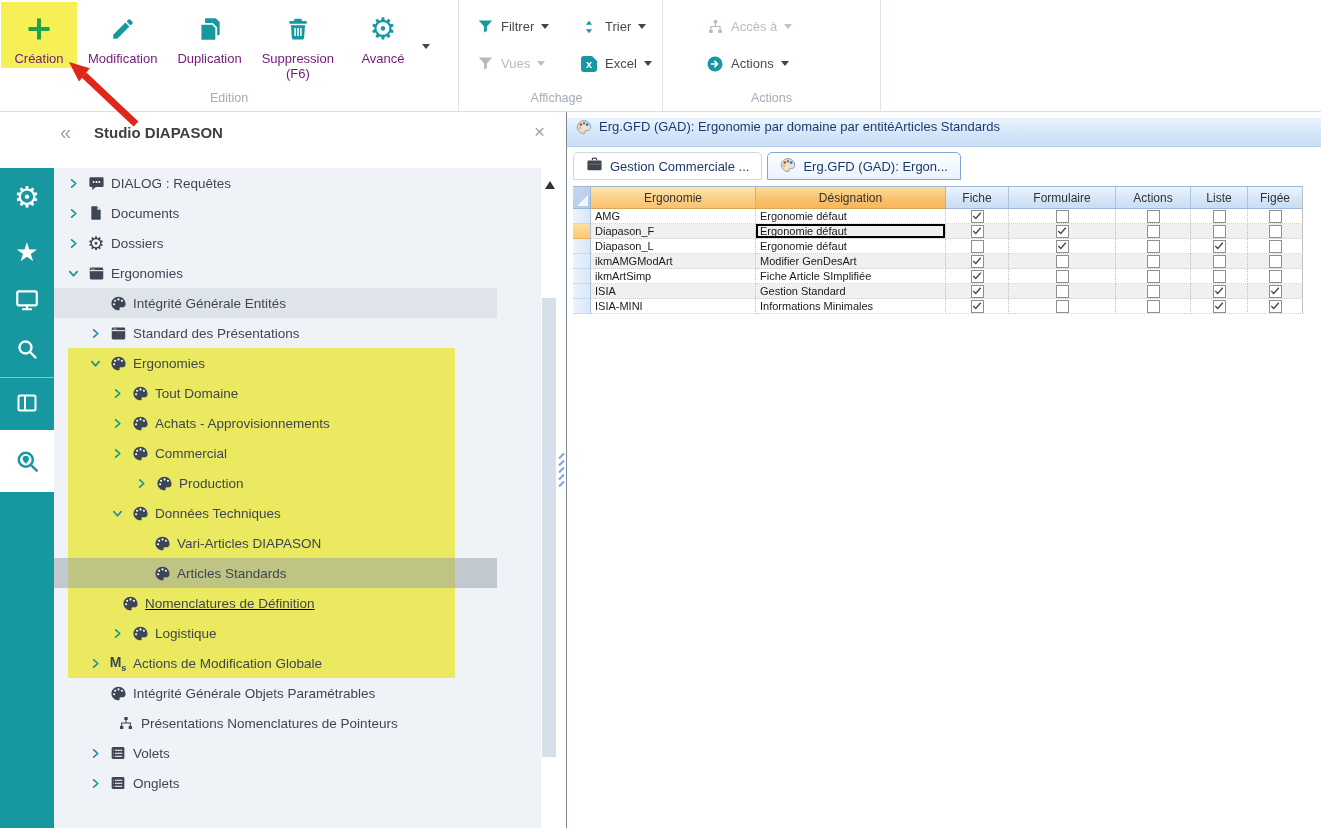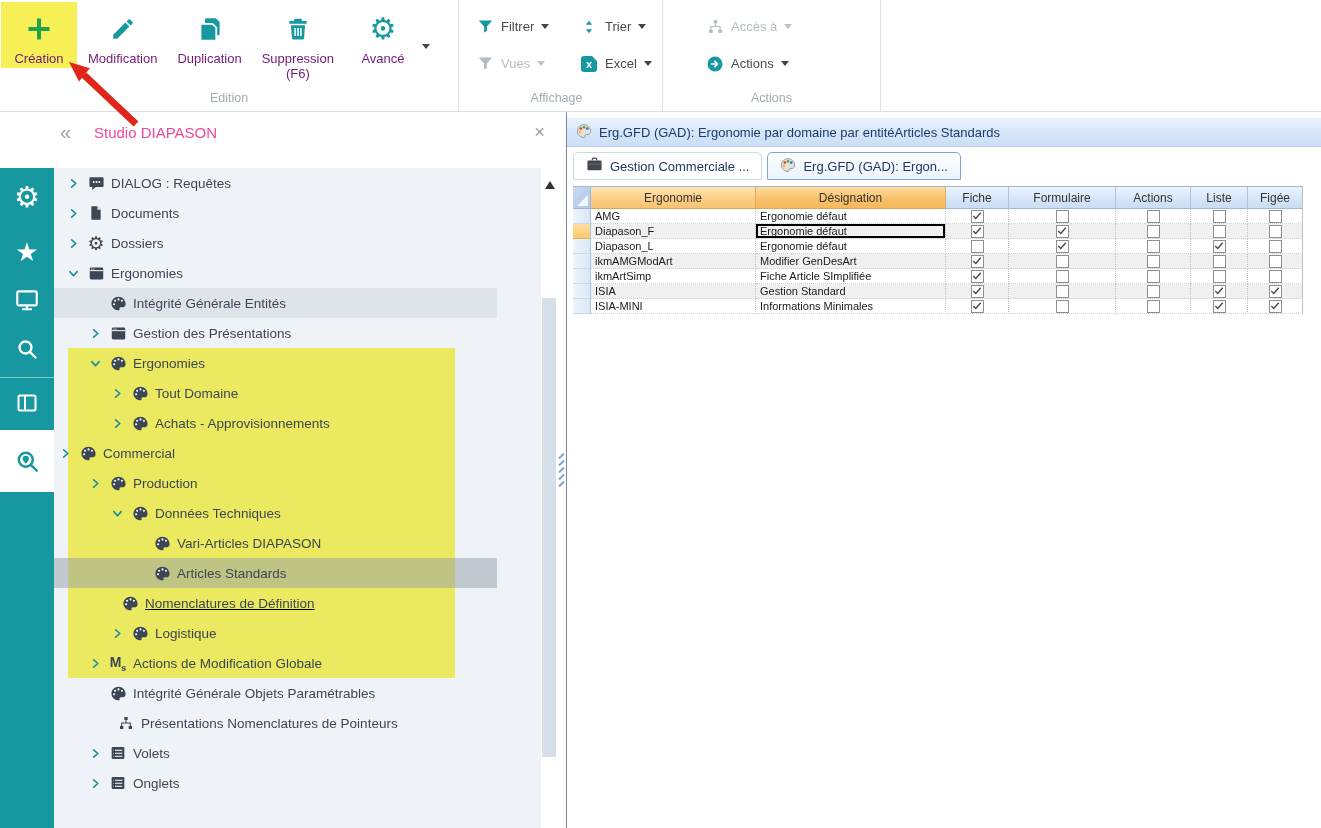--- a/index.html
+++ b/index.html
@@ -29,21 +29,21 @@
   .caret{display:inline-block;width:0;height:0;border-left:4.5px solid transparent;
          border-right:4.5px solid transparent;border-top:5.5px solid #3E454D;margin-left:7px}
   .dis .caret,.caret.cgray{border-top-color:#BAC2CA}
   .excel-chip{position:relative;display:inline-flex;align-items:center;justify-content:center;
               width:16px;height:16px;background:#1798A1;border-radius:3px;color:#fff;font-weight:700;font-size:11px}
   .excel-chip .fold{position:absolute;top:0;right:0;width:0;height:0;border-top:5px solid #fff;border-left:5px solid transparent}
 
   
   .phead{position:absolute;left:0;top:112px;width:566px;height:56px;background:#fff}
   .pcollapse{position:absolute;left:60px;top:9px;font-size:20px;color:#97A1AC;cursor:pointer}
-  .ptitle{position:absolute;left:94px;top:12px;font-size:15px;font-weight:400;color:#ec4899}
+  .ptitle{position:absolute;left:94px;top:12px;font-size:15px;font-weight:700;color:#404040}
   .pclose{position:absolute;left:534px;top:9px;font-size:19px;color:#9AA4AE;cursor:pointer}
 
   
   .iconbar{position:absolute;left:0;top:168px;width:54px;height:660px;background:#1798A1;color:#fff}
   .ib{position:absolute;left:0;width:54px;display:flex;justify-content:center;align-items:center;height:34px}
   .ibdiv{position:absolute;left:0;top:209px;width:54px;height:1px;background:rgba(255,255,255,.45)}
   .ibactive{position:absolute;left:0;top:262px;width:54px;height:62px;background:#fff;color:#1798A1;
             display:flex;align-items:center;justify-content:center}
 
   
@@ -64,21 +64,21 @@
   .vscroll{position:absolute;left:541px;top:176px;width:16px;height:652px;background:#fff}
   .vthumb{position:absolute;left:1px;top:122px;width:14px;height:459px;background:#D6E0EA}
   .uparr{position:absolute;left:545px;top:181px;width:0;height:0;border-left:5.5px solid transparent;
          border-right:5.5px solid transparent;border-bottom:8px solid #2F3338}
   .splitdots{position:absolute;left:558px;top:450px;width:10px}
   .splitdots i{display:block;width:7px;height:2px;background:#7FA3D4;margin:5px 0;transform:rotate(-45deg)}
 
   
   .right{position:absolute;left:566px;top:112px;width:755px;height:716px;background:#fff;
          border-left:1px solid #7A8694;box-sizing:border-box}
-  .docbar{position:absolute;left:0;right:0;top:6px;height:27px;display:flex;align-items:center;gap:7px;
+  .docbar{position:absolute;left:0;right:0;top:6px;height:27px;display:flex;align-items:flex-start;gap:7px;
           padding-left:9px;background:linear-gradient(#EAF4FE,#D4E5F8 55%,#CBDFF6);
           border-top:1px solid #E3F0FC;border-bottom:1px solid #B7D0EC}
   .docbar .t{font-size:13px;color:#1C3B6B;white-space:nowrap}
   .tabbar{position:absolute;left:6px;top:38px;height:30px;display:flex;gap:5px;align-items:flex-end}
   .tab{height:28px;display:flex;align-items:center;gap:7px;padding:0 12px;font-size:13px;color:#1E3A64;
        border:1px solid #C9D9EC;border-radius:5px 5px 0 0;background:#fff;box-sizing:border-box;white-space:nowrap}
   .tab.active{border-color:#7FA8D9;background:linear-gradient(#FDFEFF,#EAF3FC)}
 
   
   .tbl{position:absolute;left:6px;top:74px}
@@ -356,21 +356,21 @@
           </svg>
         </span>
         <span class="ticon">
           <svg width="17" height="17" viewBox="0 0 24 24" fill="currentColor">
             <rect x="2.5" y="3.5" width="19" height="17" rx="2"></rect>
             <path d="M2.5 8h19" stroke="#FFFFFF" stroke-width="1.4"></path>
             <circle cx="5.6" cy="5.8" r=".9" fill="#FFFFFF"></circle>
             <circle cx="8.4" cy="5.8" r=".9" fill="#FFFFFF"></circle>
           </svg>
         </span>
-        <span class="tlabel">Gestion des Présentations</span>
+        <span class="tlabel">Standard des Présentations</span>
       </div>
       <div class="trow" style="padding-left: 30px;">
         <span class="chev">
           <svg width="11" height="11" viewBox="0 0 12 12" fill="none" stroke="#17919B" stroke-width="1.8" stroke-linecap="round" stroke-linejoin="round">
             <path d="M2 4l4 4.5L10 4"></path>
           </svg>
         </span>
         <span class="ticon">
           <svg width="17" height="17" viewBox="0 0 24 24" fill="currentColor">
             <path d="M12 2.5C6.5 2.5 2 6.8 2 12.1c0 5.3 4.5 9.6 10 9.6 1.3 0 1.9-.9 1.5-1.9-.5-1.3.3-2.5 1.8-2.5h2.2c2.5 0 4.5-1.9 4.5-4.4C22 6.8 17.5 2.5 12 2.5z"></path>
@@ -409,38 +409,38 @@
           <svg width="17" height="17" viewBox="0 0 24 24" fill="currentColor">
             <path d="M12 2.5C6.5 2.5 2 6.8 2 12.1c0 5.3 4.5 9.6 10 9.6 1.3 0 1.9-.9 1.5-1.9-.5-1.3.3-2.5 1.8-2.5h2.2c2.5 0 4.5-1.9 4.5-4.4C22 6.8 17.5 2.5 12 2.5z"></path>
             <circle cx="7.2" cy="8.2" r="1.5" fill="#FFFFFF"></circle>
             <circle cx="12" cy="6.2" r="1.5" fill="#FFFFFF"></circle>
             <circle cx="16.8" cy="8.2" r="1.5" fill="#FFFFFF"></circle>
             <circle cx="5.8" cy="13" r="1.5" fill="#FFFFFF"></circle>
           </svg>
         </span>
         <span class="tlabel">Achats - Approvisionnements</span>
       </div>
-      <div class="trow" style="">
+      <div class="trow" style="padding-left: 52px;">
         <span class="chev">
           <svg width="11" height="11" viewBox="0 0 12 12" fill="none" stroke="#17919B" stroke-width="1.8" stroke-linecap="round" stroke-linejoin="round">
             <path d="M4 2l4.5 4L4 10"></path>
           </svg>
         </span>
         <span class="ticon">
           <svg width="17" height="17" viewBox="0 0 24 24" fill="currentColor">
             <path d="M12 2.5C6.5 2.5 2 6.8 2 12.1c0 5.3 4.5 9.6 10 9.6 1.3 0 1.9-.9 1.5-1.9-.5-1.3.3-2.5 1.8-2.5h2.2c2.5 0 4.5-1.9 4.5-4.4C22 6.8 17.5 2.5 12 2.5z"></path>
             <circle cx="7.2" cy="8.2" r="1.5" fill="#FFFFFF"></circle>
             <circle cx="12" cy="6.2" r="1.5" fill="#FFFFFF"></circle>
             <circle cx="16.8" cy="8.2" r="1.5" fill="#FFFFFF"></circle>
             <circle cx="5.8" cy="13" r="1.5" fill="#FFFFFF"></circle>
           </svg>
         </span>
         <span class="tlabel">Commercial</span>
       </div>
-      <div class="trow" style="padding-left: 30px;">
+      <div class="trow" style="padding-left: 76px;">
         <span class="chev">
           <svg width="11" height="11" viewBox="0 0 12 12" fill="none" stroke="#17919B" stroke-width="1.8" stroke-linecap="round" stroke-linejoin="round">
             <path d="M4 2l4.5 4L4 10"></path>
           </svg>
         </span>
         <span class="ticon">
           <svg width="17" height="17" viewBox="0 0 24 24" fill="currentColor">
             <path d="M12 2.5C6.5 2.5 2 6.8 2 12.1c0 5.3 4.5 9.6 10 9.6 1.3 0 1.9-.9 1.5-1.9-.5-1.3.3-2.5 1.8-2.5h2.2c2.5 0 4.5-1.9 4.5-4.4C22 6.8 17.5 2.5 12 2.5z"></path>
             <circle cx="7.2" cy="8.2" r="1.5" fill="#FFFFFF"></circle>
             <circle cx="12" cy="6.2" r="1.5" fill="#FFFFFF"></circle>

